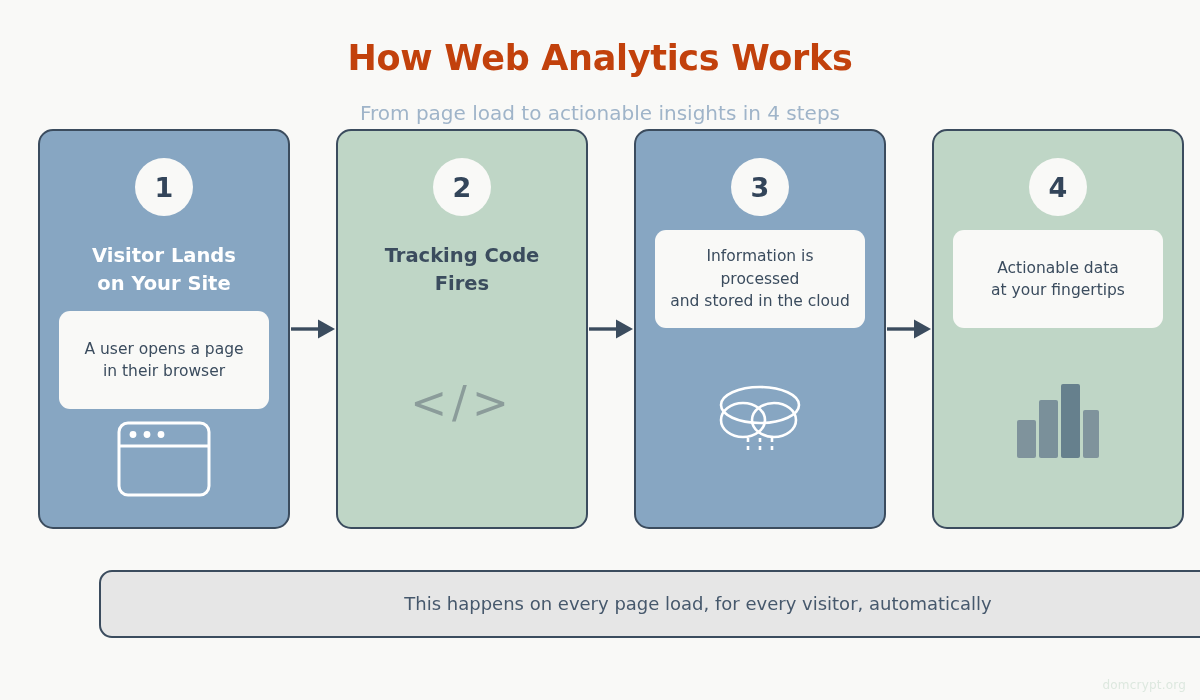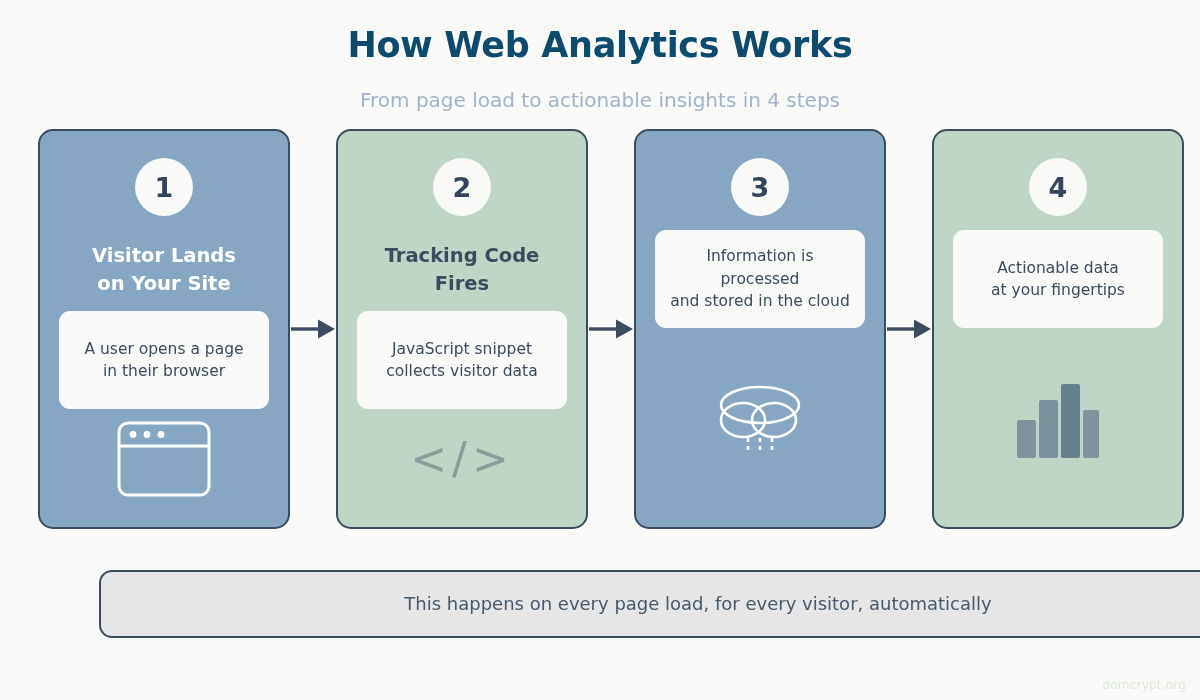--- a/index.html
+++ b/index.html
@@ -17,23 +17,23 @@
   }
 
   
   #header {
     text-align: center;
     padding-top: 20px;
   }
   #page-title {
     font-size: 35px;
     font-weight: bold;
-    color: #0c4a6e;
+    color: #c2410c;
     letter-spacing: -0.3px;
-    margin: 4px;
+    margin: 17px;
     line-height: 1.25;
   }
   #page-subtitle {
     font-size: 20px;
     color: #9fb4c9;
     margin: 20px 0 0 0;
     line-height: 1.2;
   }
 
   
@@ -201,24 +201,20 @@
       <polygon points="28,3.5 45,13 28,22.5" fill="#3b4c5e"></polygon>
     </svg>
   </div>
 
   <div class="step-card green">
     <div class="step-number-circle">
       <span>2</span>
     </div>
     <div class="step-title">Tracking Code
 Fires</div>
-    <div class="step-desc-box">
-      <div class="step-desc-text">JavaScript snippet
-collects visitor data</div>
-    </div>
     <div class="step-icon">
       <span class="code-glyph">&lt;/&gt;</span>
     </div>
   </div>
 
   <div class="arrow-connector">
     <svg width="46" height="26" viewBox="0 0 46 26">
       <line x1="1" y1="13" x2="30" y2="13" stroke="#3b4c5e" stroke-width="3.4"></line>
       <polygon points="28,3.5 45,13 28,22.5" fill="#3b4c5e"></polygon>
     </svg>

